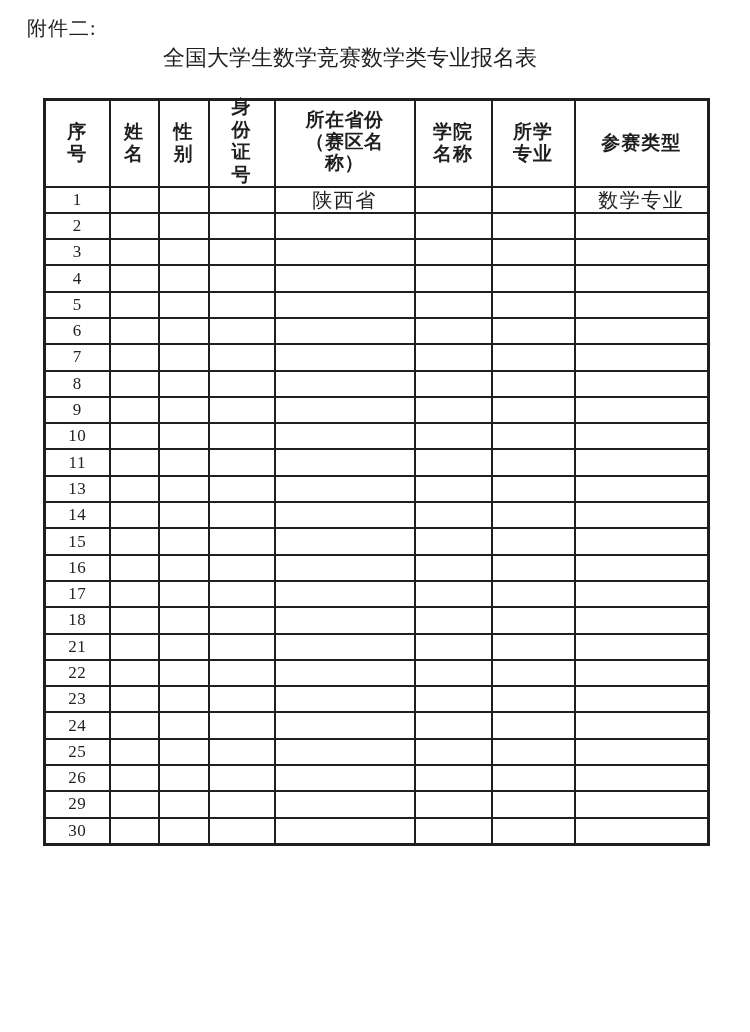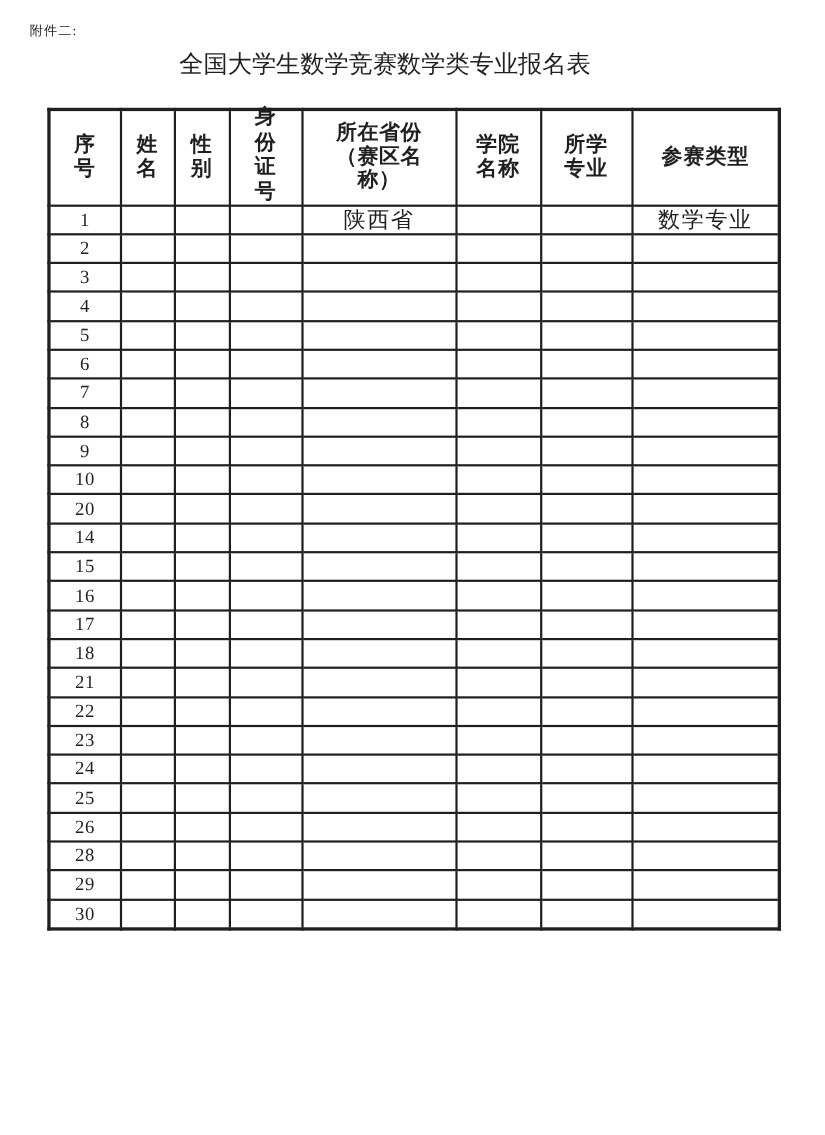--- a/index.html
+++ b/index.html
@@ -18,21 +18,21 @@
     margin: 0 auto;
     background: var(--paper);
     color: var(--ink);
     font-family: "Liberation Serif", "DejaVu Serif", serif;
     overflow: hidden;
   }
   .attachment-label {
     position: absolute;
     left: 27px;
     top: 15px;
-    font-size: 12px;
+    font-size: 20px;
     line-height: 27px;
     letter-spacing: 1px;
     white-space: nowrap;
   }
   .doc-title {
     position: absolute;
     left: 0;
     top: 44px;
     width: 700px;
     text-align: center;
@@ -254,21 +254,31 @@
           <td class="col-index">10</td>
           <td class="col-name"></td>
           <td class="col-gender"></td>
           <td class="col-id_number"></td>
           <td class="col-province"></td>
           <td class="col-college"></td>
           <td class="col-major"></td>
           <td class="col-entry_type"></td>
         </tr>
         <tr>
-          <td class="col-index">20</td>
+          <td class="col-index">11</td>
+          <td class="col-name"></td>
+          <td class="col-gender"></td>
+          <td class="col-id_number"></td>
+          <td class="col-province"></td>
+          <td class="col-college"></td>
+          <td class="col-major"></td>
+          <td class="col-entry_type"></td>
+        </tr>
+        <tr>
+          <td class="col-index">13</td>
           <td class="col-name"></td>
           <td class="col-gender"></td>
           <td class="col-id_number"></td>
           <td class="col-province"></td>
           <td class="col-college"></td>
           <td class="col-major"></td>
           <td class="col-entry_type"></td>
         </tr>
         <tr>
           <td class="col-index">14</td>
@@ -365,30 +375,20 @@
           <td class="col-name"></td>
           <td class="col-gender"></td>
           <td class="col-id_number"></td>
           <td class="col-province"></td>
           <td class="col-college"></td>
           <td class="col-major"></td>
           <td class="col-entry_type"></td>
         </tr>
         <tr>
           <td class="col-index">26</td>
-          <td class="col-name"></td>
-          <td class="col-gender"></td>
-          <td class="col-id_number"></td>
-          <td class="col-province"></td>
-          <td class="col-college"></td>
-          <td class="col-major"></td>
-          <td class="col-entry_type"></td>
-        </tr>
-        <tr>
-          <td class="col-index">28</td>
           <td class="col-name"></td>
           <td class="col-gender"></td>
           <td class="col-id_number"></td>
           <td class="col-province"></td>
           <td class="col-college"></td>
           <td class="col-major"></td>
           <td class="col-entry_type"></td>
         </tr>
         <tr>
           <td class="col-index">29</td>

